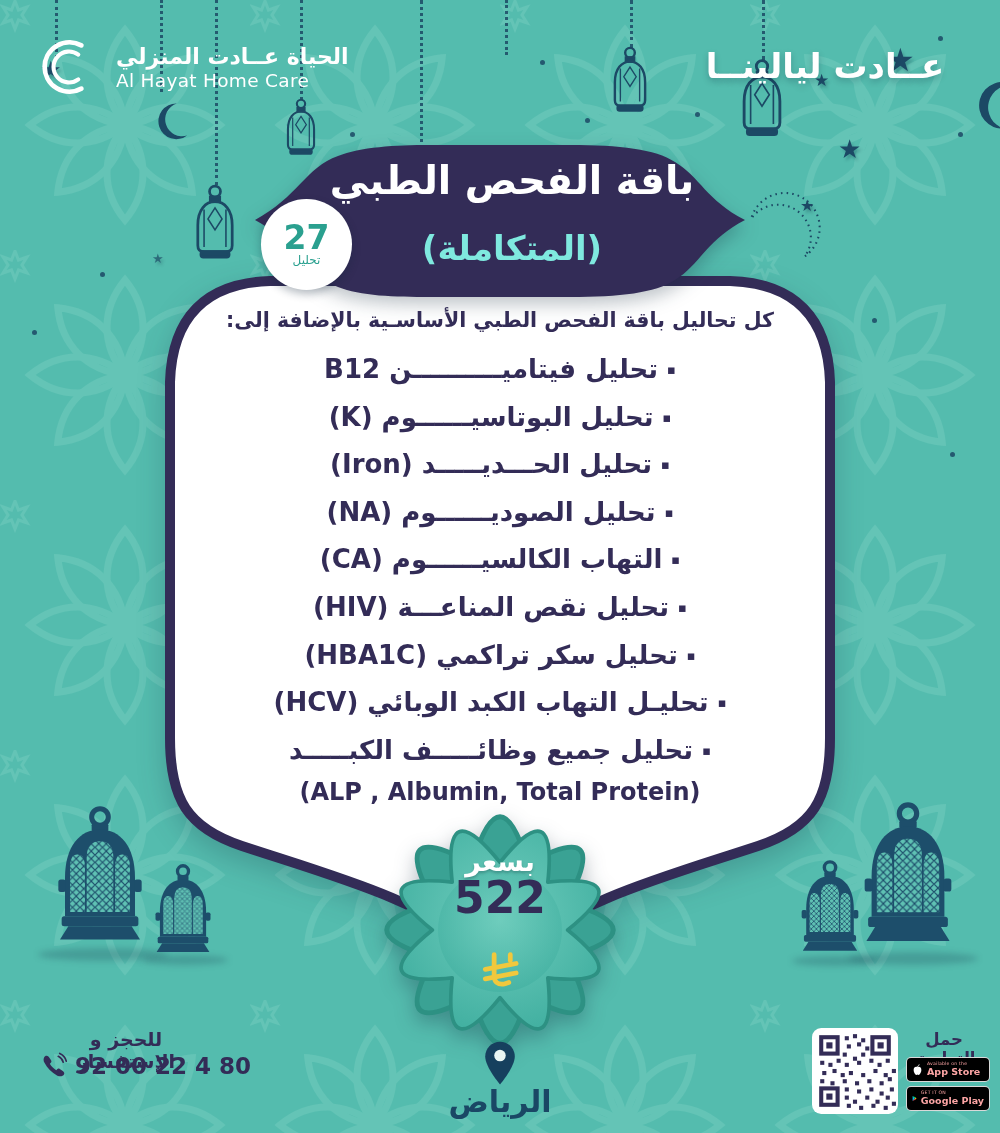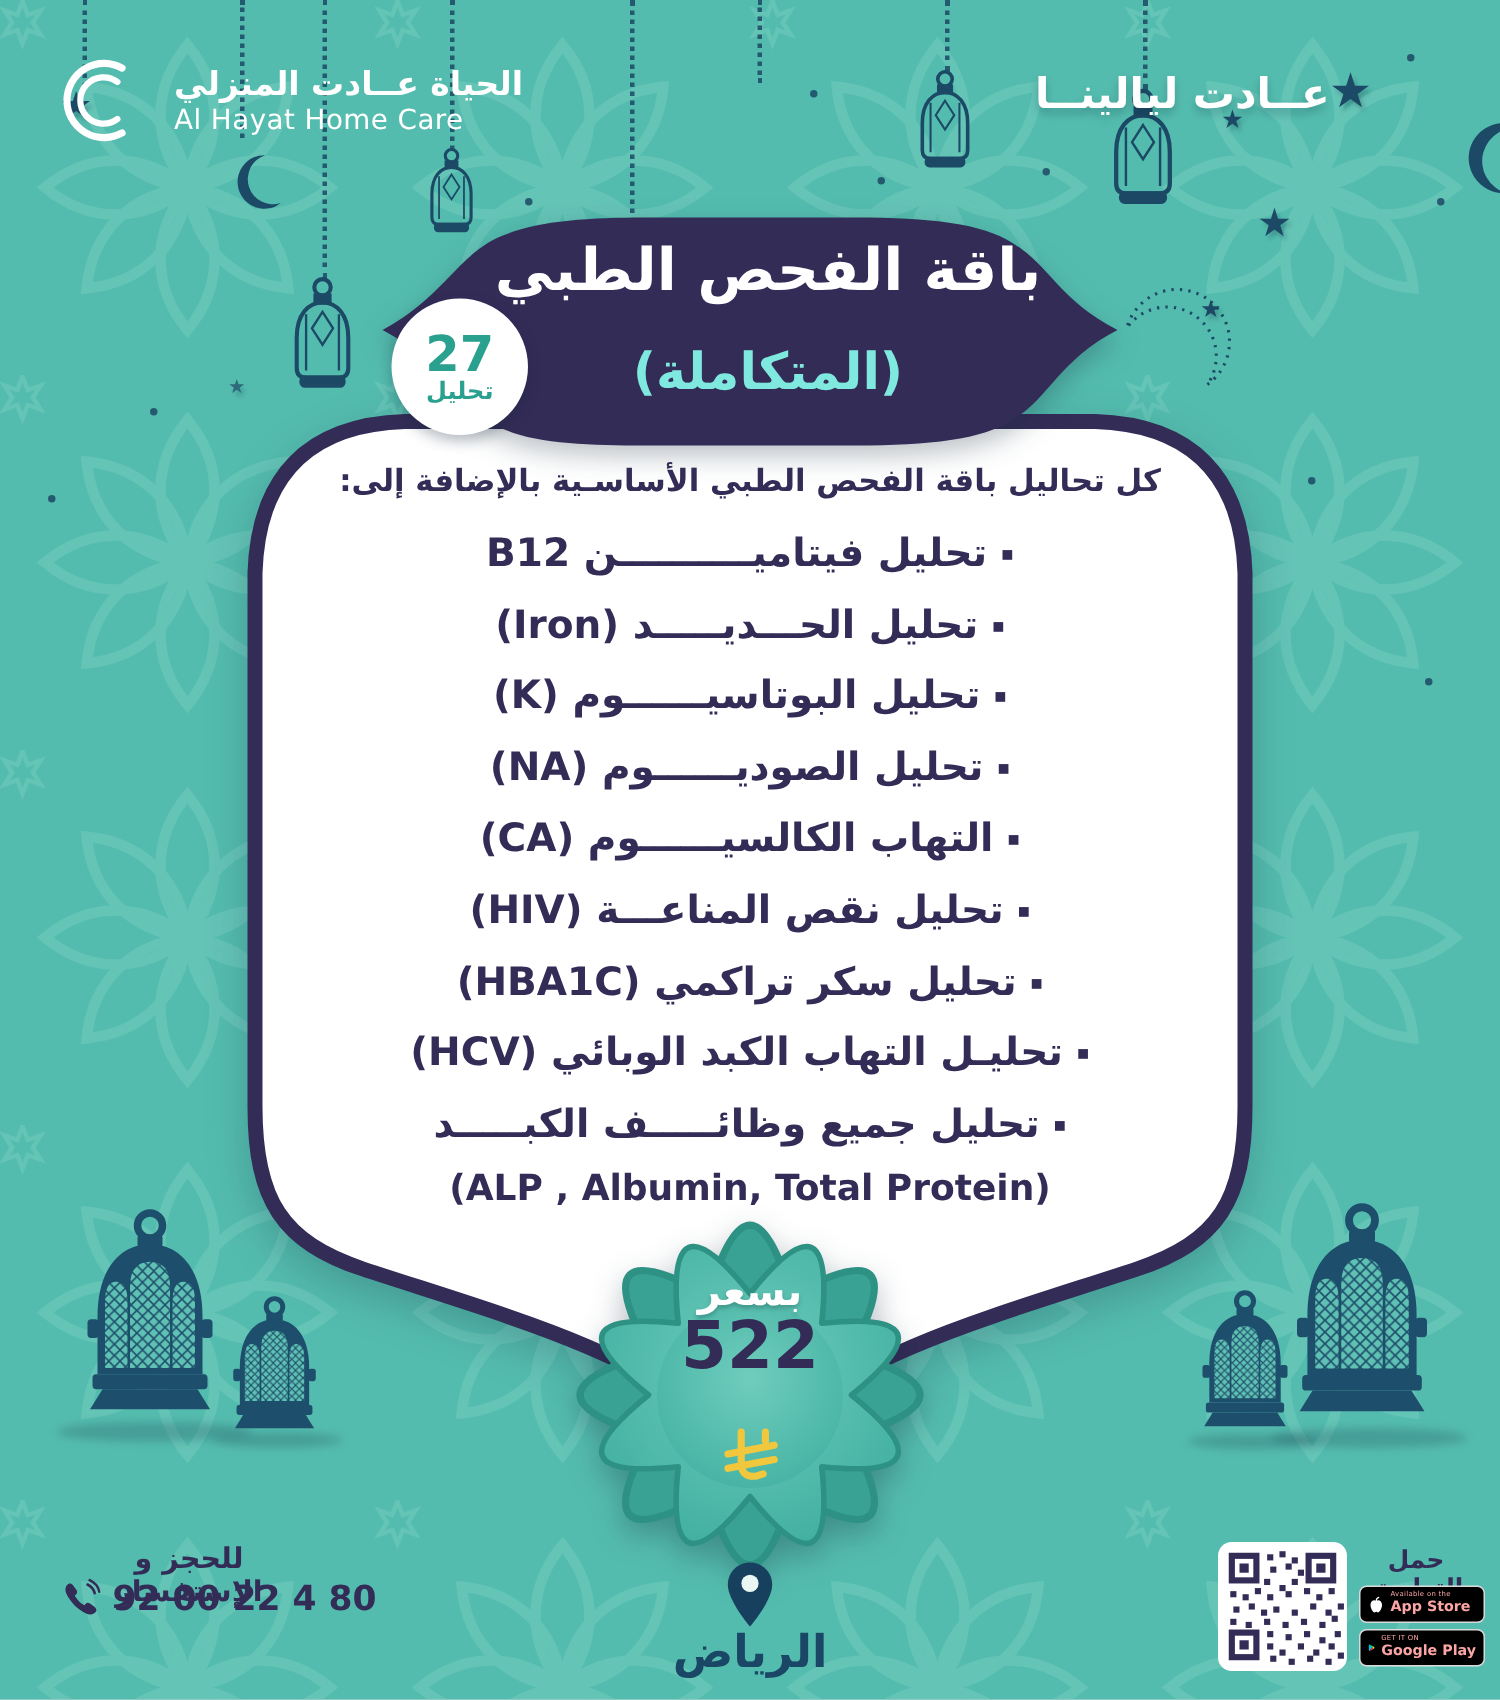--- a/index.html
+++ b/index.html
@@ -14,28 +14,28 @@
   .string{position:absolute;width:0;border-left:3px dotted var(--deco);opacity:.85}
   .star{position:absolute;color:var(--deco);line-height:1;text-shadow:2px 3px 3px rgba(10,40,60,.25)}
   .star::before{content:"★"}
   .dot{position:absolute;width:5px;height:5px;border-radius:50%;background:var(--deco);opacity:.85}
   .shadow-ell{position:absolute;background:rgba(18,52,72,.22);border-radius:50%;filter:blur(3px)}
   
   .logo-wrap{position:absolute;left:36px;top:34px;display:flex;align-items:center;gap:14px}
   .logo-text{color:#fff;text-align:right;direction:rtl}
   .logo-ar{font-size:22px;font-weight:bold;line-height:1.25}
   .logo-en{font-size:18.5px;font-weight:normal;letter-spacing:.3px;direction:ltr;text-align:left}
-  .slogan{position:absolute;right:40px;top:46px;width:270px;text-align:left;color:#fff;font-size:28px;font-weight:bold;direction:rtl;text-shadow:0 3px 6px rgba(10,40,60,.25)}
+  .slogan{position:absolute;right:40px;top:46px;width:270px;text-align:center;color:#fff;font-size:34px;font-weight:bold;direction:rtl;text-shadow:0 3px 6px rgba(10,40,60,.25)}
   
   .badge-svg{position:absolute;left:250px;top:143px;filter:drop-shadow(0 7px 9px rgba(15,35,55,.28))}
   .badge-line1{position:absolute;left:312px;top:158px;width:400px;text-align:center;color:#fff;font-size:39px;font-weight:bold;direction:rtl}
   .badge-line2{position:absolute;left:312px;top:228px;width:400px;text-align:center;color:var(--cyan);font-size:34px;font-weight:bold;direction:rtl}
   .count-circle{position:absolute;left:261px;top:199px;width:91px;height:91px;border-radius:50%;background:#fff;box-shadow:0 4px 9px rgba(15,35,55,.3);display:flex;flex-direction:column;align-items:center;justify-content:center}
   .count-num{color:var(--teal_text);font-size:33px;font-weight:bold;line-height:1}
-  .count-label{color:var(--teal_text);font-size:16px;font-weight:bold;line-height:1.1}
+  .count-label{color:var(--teal_text);font-size:12px;font-weight:normal;line-height:1.1}
   
   .card-svg{position:absolute;left:0;top:0;filter:drop-shadow(0 10px 14px rgba(15,35,55,.22))}
   .card-intro{position:absolute;left:220px;top:308px;width:560px;text-align:center;color:var(--navy);font-size:20.5px;font-weight:bold;direction:rtl}
   .test-list{position:absolute;left:200px;top:346px;width:600px;direction:rtl;text-align:center}
   .item{height:47.6px;line-height:47.6px;color:var(--navy);font-size:26px;font-weight:bold;white-space:nowrap}
   .item::before{content:"▪";font-size:13px;vertical-align:4px;margin-inline-end:9px}
   .footnote{position:absolute;left:220px;top:778px;width:560px;text-align:center;direction:ltr;color:var(--navy);font-size:24px;font-weight:bold}
   
   .flower-svg{position:absolute;left:375px;top:805px;filter:drop-shadow(0 8px 10px rgba(15,35,55,.3))}
   .price-label{position:absolute;left:430px;top:846px;width:140px;text-align:center;color:#fff;font-size:27px;font-weight:bold;direction:rtl;text-shadow:0 2px 3px rgba(15,55,60,.3)}
@@ -181,22 +181,22 @@
   <div class="badge-line1">باقة الفحص الطبي</div>
   <div class="badge-line2">(المتكاملة)</div>
   <div class="count-circle">
     <div class="count-num">27</div>
     <div class="count-label">تحليل</div>
   </div>
 
   <div class="card-intro">كل تحاليل باقة الفحص الطبي الأساسـية بالإضافة إلى:</div>
   <div class="test-list">
     <div class="item">تحليل فيتاميــــــــــن B12</div>
+    <div class="item">تحليل البوتاسيــــــوم ‎(K)‎</div>
     <div class="item">تحليل الحـــديـــــد ‎(Iron)‎</div>
-    <div class="item">تحليل البوتاسيــــــوم ‎(K)‎</div>
     <div class="item">تحليل الصوديــــــوم ‎(NA)‎</div>
     <div class="item">التهاب الكالسيــــــوم ‎(CA)‎</div>
     <div class="item">تحليل نقص المناعـــة ‎(HIV)‎</div>
     <div class="item">تحليل سكر تراكمي ‎(HBA1C)‎</div>
     <div class="item">تحليـل التهاب الكبد الوبائي ‎(HCV)‎</div>
     <div class="item">تحليل جميع وظائـــــف الكبـــــد</div>
   </div>
   <div class="footnote">(ALP , Albumin, Total Protein)</div>
 
   <svg class="flower-svg" width="250" height="250" viewBox="-125 -125 250 250">

